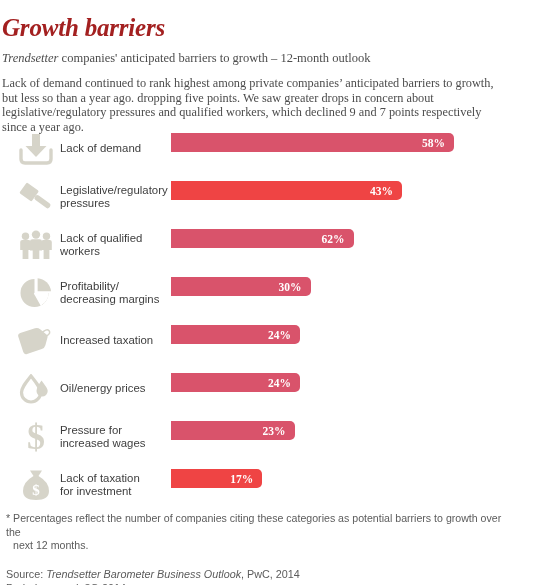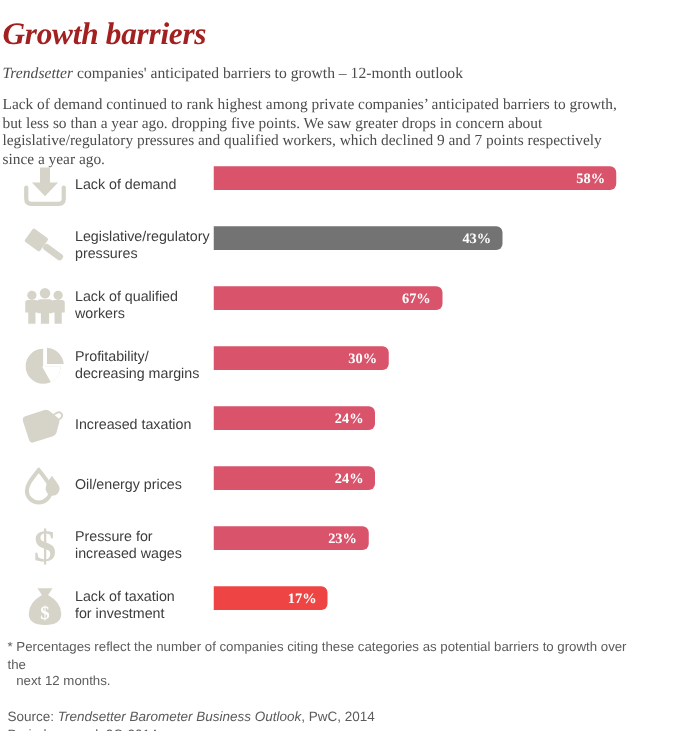--- a/index.html
+++ b/index.html
@@ -159,60 +159,60 @@
         <svg width="34" height="32" viewBox="0 0 34 32">
           <rect x="13" y="1" width="8" height="14" fill="#d6d4c9"></rect>
           <polygon points="17,24 6.5,13 27.5,13" fill="#d6d4c9"></polygon>
           <path d="M2 17 L2 26 Q2 30 6 30 L28 30 Q32 30 32 26 L32 17" fill="none" stroke="#d6d4c9" stroke-width="3.4" stroke-linecap="round"></path>
         </svg>
       </div>
       <div class="cat-label">
         <div><span>Lack of demand</span></div>
       </div>
       <div class="bar-track">
-        <div class="bar" style="width: 322px; background: rgb(217, 83, 107);">
+        <div class="bar" style="width: 283px; background: rgb(217, 83, 107);">
           <span class="bar-value">58%</span>
         </div>
       </div>
     </div>
     <div class="row">
       <div class="icon-cell">
         <svg width="36" height="30" viewBox="0 0 36 30">
           <g transform="rotate(36 18 15)">
             <rect x="2" y="8.5" width="15" height="13" rx="1.4" fill="#d6d4c9"></rect>
             <rect x="17" y="12.2" width="18" height="5.6" rx="2.4" fill="#d6d4c9"></rect>
           </g>
         </svg>
       </div>
       <div class="cat-label">
         <div><span>Legislative/regulatory</span><br><span>pressures</span></div>
       </div>
       <div class="bar-track">
-        <div class="bar" style="width: 230.91px; background: #737373;">
+        <div class="bar" style="width: 230.91px; background: #ef4444;">
           <span class="bar-value">43%</span>
         </div>
       </div>
     </div>
     <div class="row">
       <div class="icon-cell">
         <svg width="36" height="30" viewBox="0 0 36 30">
           <circle cx="7.5" cy="6.2" r="3.7" fill="#d6d4c9"></circle>
           <path d="M2.2 12 Q2.2 10 4.3 10 L10.7 10 Q12.8 10 12.8 12 L12.8 20 L10.4 20 L10.4 29 L4.6 29 L4.6 20 L2.2 20 Z" fill="#d6d4c9"></path>
           <circle cx="28.5" cy="6.2" r="3.7" fill="#d6d4c9"></circle>
           <path d="M23.2 12 Q23.2 10 25.3 10 L31.7 10 Q33.8 10 33.8 12 L33.8 20 L31.4 20 L31.4 29 L25.6 29 L25.6 20 L23.2 20 Z" fill="#d6d4c9"></path>
           <circle cx="18" cy="4.6" r="4.2" fill="#d6d4c9"></circle>
           <path d="M12 11.6 Q12 9.3 14.4 9.3 L21.6 9.3 Q24 9.3 24 11.6 L24 20.5 L21.3 20.5 L21.3 29 L14.7 29 L14.7 20.5 L12 20.5 Z" fill="#d6d4c9"></path>
         </svg>
       </div>
       <div class="cat-label">
         <div><span>Lack of qualified</span><br><span>workers</span></div>
       </div>
       <div class="bar-track">
         <div class="bar" style="width: 182.58px; background: rgb(217, 83, 107);">
-          <span class="bar-value">67%</span>
+          <span class="bar-value">62%</span>
         </div>
       </div>
     </div>
     <div class="row">
       <div class="icon-cell">
         <svg width="34" height="32" viewBox="0 0 34 32">
           <path d="M15.5 2 A14 14 0 1 0 29.5 16 L15.5 16 Z" fill="#d6d4c9"></path>
           <path d="M18.6 1.2 A14.4 14.4 0 0 1 32 14.2 L18.6 14.2 Z" fill="#d6d4c9"></path>
           <path d="M15.5 16 L29.5 16 A14 14 0 0 1 22 28.3 Z" fill="#ffffff"></path>
           <path d="M15.5 16 L22.6 28.6" stroke="#ffffff" stroke-width="1.6" fill="none"></path>

